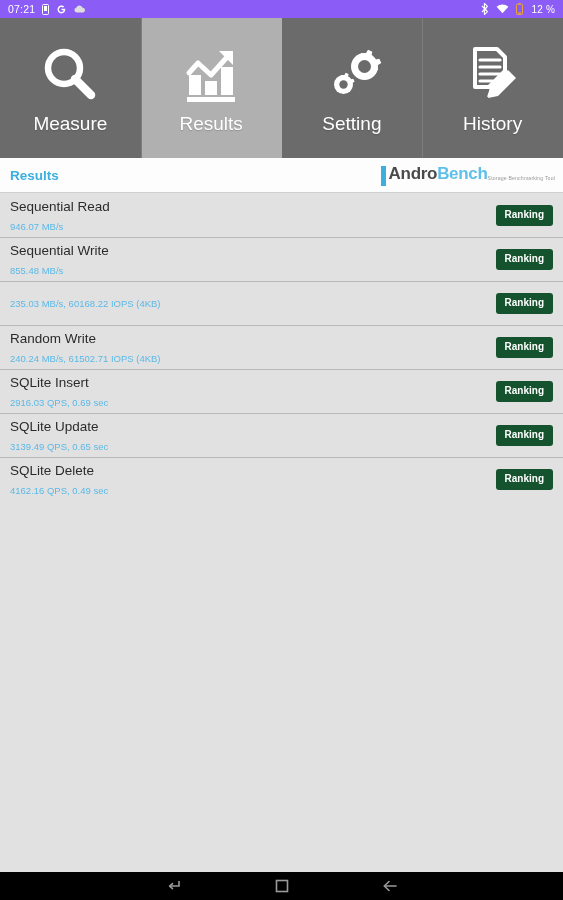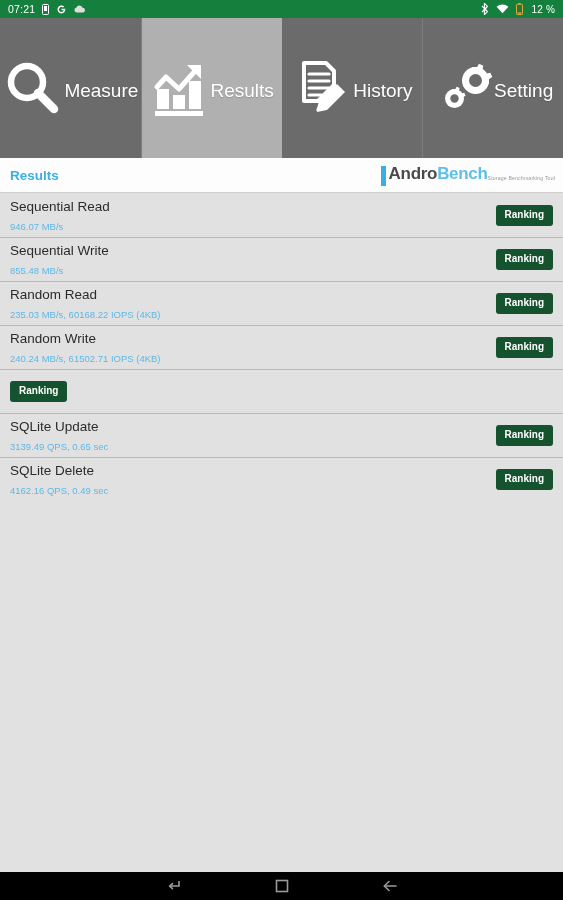--- a/index.html
+++ b/index.html
@@ -6,33 +6,33 @@
   html, body {
     width:563px; height:900px;
     font-family:"Liberation Sans", sans-serif;
     background:#e1e1e1;
     overflow:hidden;
   }
   #app { position:relative; width:563px; height:900px; }
 
   
   .statusbar{
-    height:18px; background:#15803d; color:#fff;
+    height:18px; background:#8b5cf6; color:#fff;
     display:flex; align-items:center; justify-content:space-between;
     padding:0 8px; font-size:10.5px; letter-spacing:.2px;
   }
   .sb-left, .sb-right{ display:flex; align-items:center; gap:7px; }
   .sb-clock{ font-size:10.5px; color:#fff; }
   .sb-ico{ display:inline-flex; align-items:center; }
   .sb-pct{ font-size:10px; color:#fff; margin-left:1px; }
 
   
   .tabbar{ display:flex; height:140px; background:#6b6b6b; }
   .tab{
-    flex:1; display:flex; flex-direction:row;
+    flex:1; display:flex; flex-direction:column;
     align-items:center; justify-content:center;
     background:#6b6b6b; position:relative; cursor:pointer;
   }
   .tab + .tab::before{
     content:""; position:absolute; left:0; top:0; bottom:0;
     width:1px; background:#7d7d7d;
   }
   .tab.active{ background:#b0b0b0; }
   .tab.active + .tab::before{ background:#6b6b6b; }
   .tab-icon{ height:66px; display:flex; align-items:center; justify-content:center; }
@@ -155,52 +155,52 @@
         <svg width="62" height="62" viewBox="0 0 62 62">
           <rect x="9" y="32" width="12" height="20" fill="#fff"></rect>
           <rect x="25" y="38" width="12" height="14" fill="#fff"></rect>
           <rect x="41" y="24" width="12" height="28" fill="#fff"></rect>
           <rect x="7" y="54" width="48" height="5" fill="#fff"></rect>
           <path d="M9 30 L18 20 L31 32 L48 13" fill="none" stroke="#fff" stroke-width="5" stroke-linejoin="round" stroke-linecap="round"></path>
           <path d="M39 8 L53 8 L53 22 Z" fill="#fff"></path>
         </svg>
       </div>
       <div class="tab-label">Results</div>
-    </div>
-
-    <div class="tab">
-      <div class="tab-icon">
-        <svg width="62" height="62" viewBox="0 0 62 62">
-          <path d="M13 6 h22 l8 8 v14 l-16 16 H13 Z" fill="none" stroke="#fff" stroke-width="4" stroke-linejoin="round"></path>
-          <path d="M18 17 h20 M18 24 h20 M18 31 h20 M18 38 h13" stroke="#fff" stroke-width="3.2" stroke-linecap="round"></path>
-          <path d="M46 27 l8 8 -18 18 -10 2 2 -10 Z" fill="#fff"></path>
-          <path d="M28 45 l-3 9 9 -3 Z" fill="#fff"></path>
-        </svg>
-      </div>
-      <div class="tab-label">History</div>
     </div>
 
     <div class="tab">
       <div class="tab-icon">
         <svg width="62" height="62" viewBox="0 0 62 62">
           <g fill="#fff">
             <path d="M40 10 l4.6.8 2.4-4 4.3 2-1 4.6 3.4 3.4 4.6-1 2 4.3-4 2.4.8 4.6-4.4 1.4-.8 4.6-4.6-.8-2.4 4-4.3-2 1-4.6-3.4-3.4-4.6 1-2-4.3 4-2.4-.8-4.6 4.4-1.4z"></path>
             <circle cx="43.5" cy="23.5" r="13.5"></circle>
           </g>
           <circle cx="43.5" cy="23.5" r="6.5" fill="#6b6b6b"></circle>
           <g fill="#fff">
             <path d="M20 32 l3.1.5 1.6-2.7 2.9 1.3-.7 3.1 2.3 2.3 3.1-.7 1.3 2.9-2.7 1.6.5 3.1-3 .9-.5 3.1-3.1-.5-1.6 2.7-2.9-1.3.7-3.1-2.3-2.3-3.1.7-1.3-2.9 2.7-1.6-.5-3.1 3-.9z"></path>
             <circle cx="22.5" cy="41.5" r="9.5"></circle>
           </g>
           <circle cx="22.5" cy="41.5" r="4.2" fill="#6b6b6b"></circle>
         </svg>
       </div>
       <div class="tab-label">Setting</div>
     </div>
 
+    <div class="tab">
+      <div class="tab-icon">
+        <svg width="62" height="62" viewBox="0 0 62 62">
+          <path d="M13 6 h22 l8 8 v14 l-16 16 H13 Z" fill="none" stroke="#fff" stroke-width="4" stroke-linejoin="round"></path>
+          <path d="M18 17 h20 M18 24 h20 M18 31 h20 M18 38 h13" stroke="#fff" stroke-width="3.2" stroke-linecap="round"></path>
+          <path d="M46 27 l8 8 -18 18 -10 2 2 -10 Z" fill="#fff"></path>
+          <path d="M28 45 l-3 9 9 -3 Z" fill="#fff"></path>
+        </svg>
+      </div>
+      <div class="tab-label">History</div>
+    </div>
+
   </div>
 
   <div class="header">
     <div class="header-title">Results</div>
     <div class="logo">
       <div class="logo-bar"></div>
       <div class="logo-text">
         <div class="logo-main"><span class="logo-andro">Andro</span><span class="logo-bench">Bench</span></div>
         <div class="logo-sub">Storage Benchmarking Tool</div>
       </div>
@@ -220,35 +220,38 @@
     <div class="row">
       <div class="row-text">
         <div class="row-title">Sequential Write</div>
         <div class="row-value">855.48 MB/s</div>
       </div>
       <button class="rank-btn">Ranking</button>
     </div>
 
     <div class="row">
       <div class="row-text">
-        <div class="row-title">Random Read</div>
         <div class="row-value">235.03 MB/s, 60168.22 IOPS (4KB)</div>
       </div>
       <button class="rank-btn">Ranking</button>
     </div>
 
     <div class="row">
       <div class="row-text">
         <div class="row-title">Random Write</div>
         <div class="row-value">240.24 MB/s, 61502.71 IOPS (4KB)</div>
       </div>
       <button class="rank-btn">Ranking</button>
     </div>
 
     <div class="row">
+      <div class="row-text">
+        <div class="row-title">SQLite Insert</div>
+        <div class="row-value">2916.03 QPS, 0.69 sec</div>
+      </div>
       <button class="rank-btn">Ranking</button>
     </div>
 
     <div class="row">
       <div class="row-text">
         <div class="row-title">SQLite Update</div>
         <div class="row-value">3139.49 QPS, 0.65 sec</div>
       </div>
       <button class="rank-btn">Ranking</button>
     </div>

